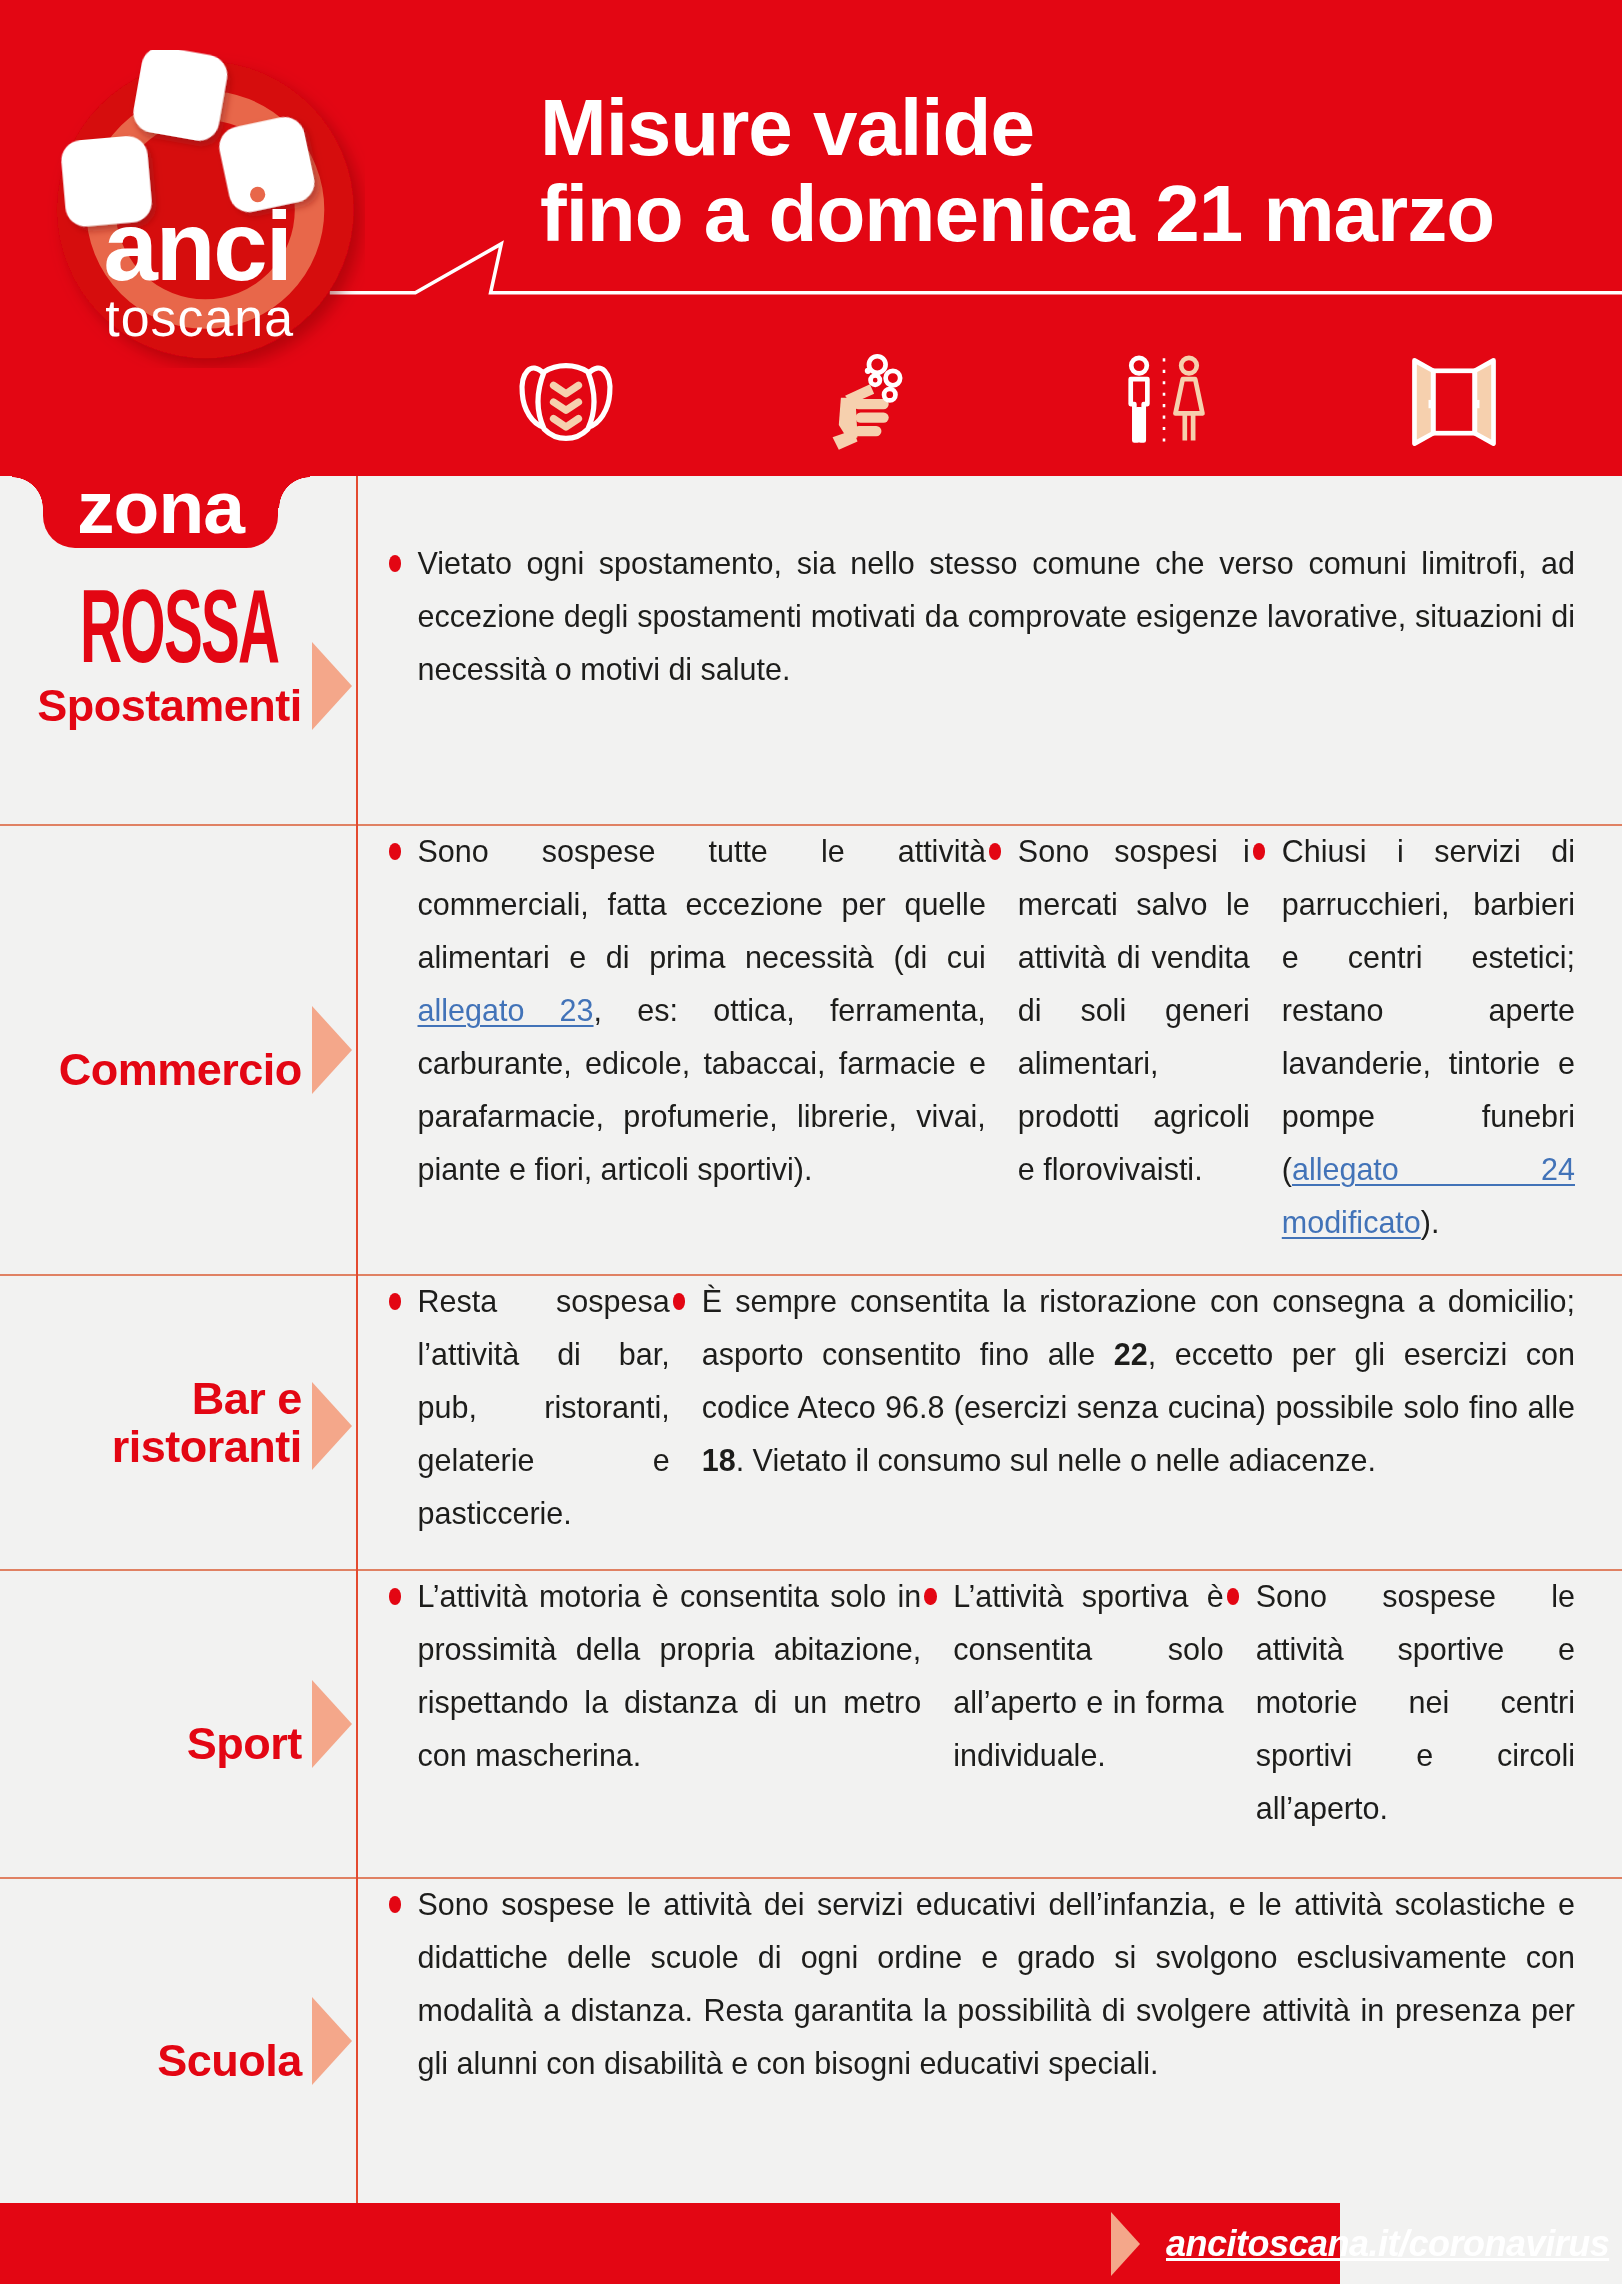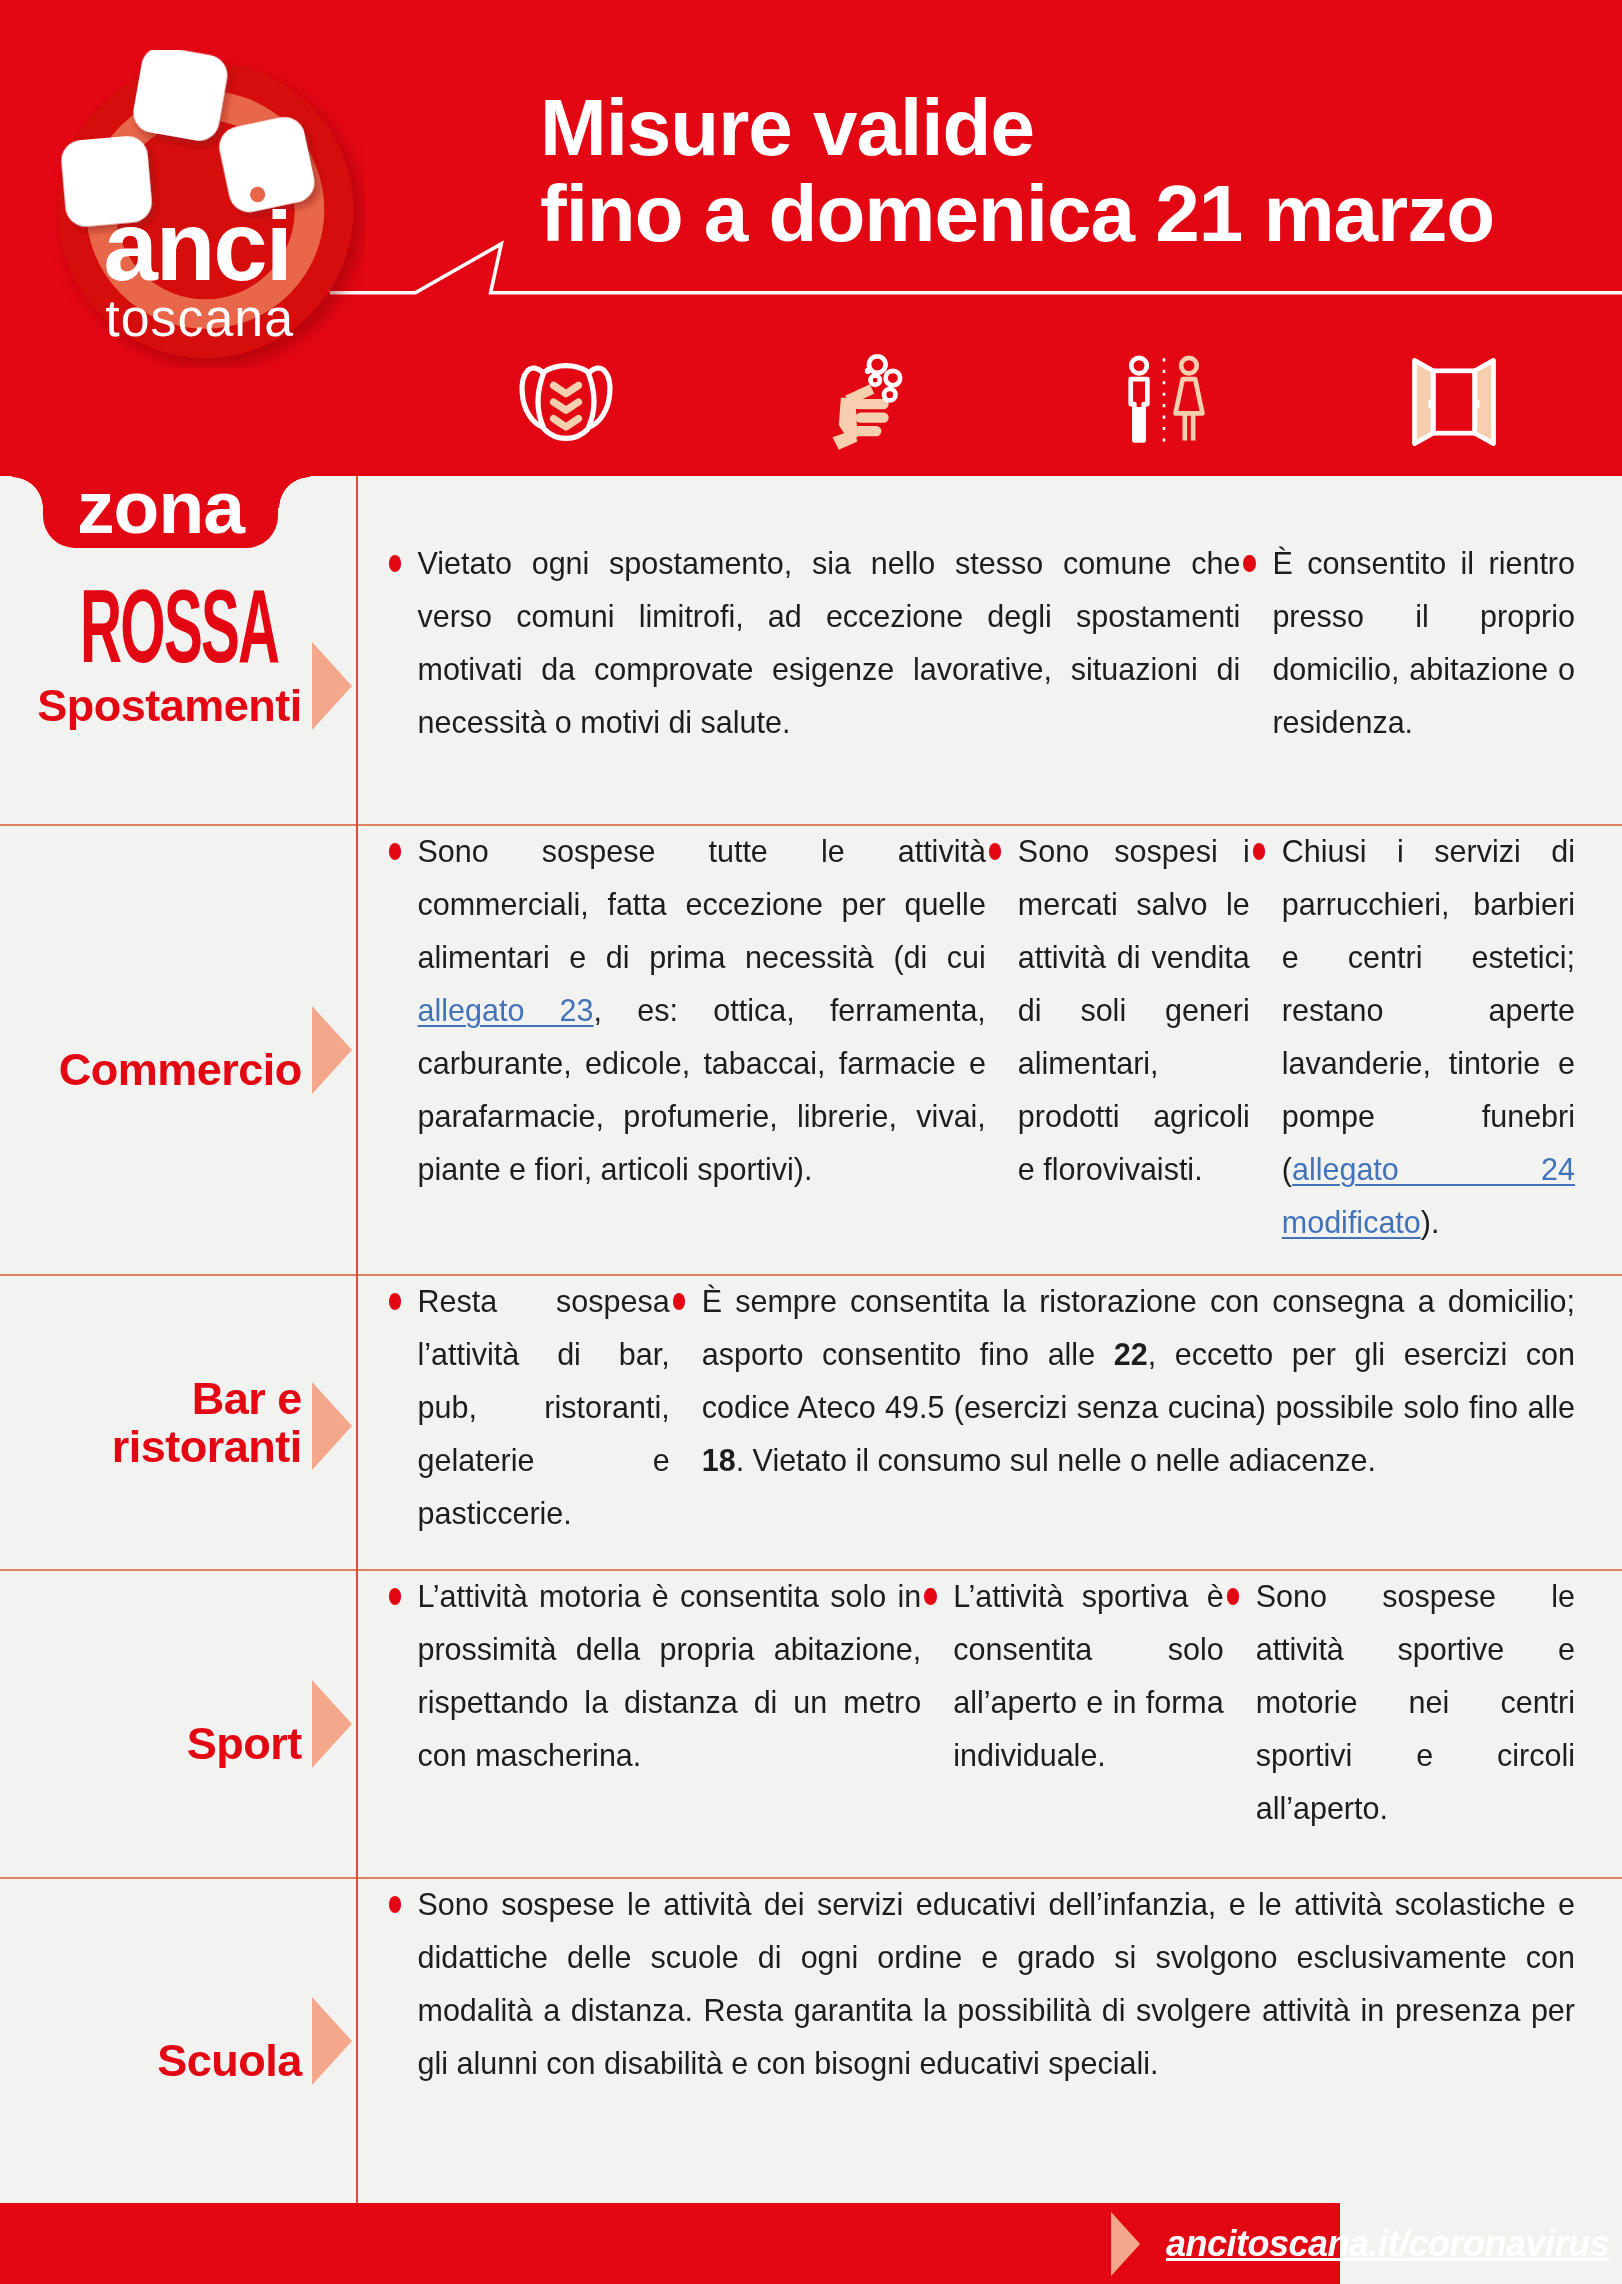--- a/index.html
+++ b/index.html
@@ -159,24 +159,20 @@
               <div>Spostamenti</div>
             </div>
             <div class="arrow"></div>
           </div>
         </div>
         <div class="bullets">
           <div class="bullet">
             <span class="dot"></span>
             <p class="btext"><span>Vietato ogni spostamento, sia nello stesso comune che verso comuni limitrofi, ad eccezione degli spostamenti motivati da comprovate esigenze lavorative, situazioni di necessità o motivi di salute.</span></p>
           </div>
-          <div class="bullet">
-            <span class="dot"></span>
-            <p class="btext"><span>È consentito il rientro presso il proprio domicilio, abitazione o residenza.</span></p>
-          </div>
         </div>
       </section>
       <section class="section">
         <div class="label-area">
           <div class="label-box">
             <div class="label">
               <div>Commercio</div>
             </div>
             <div class="arrow"></div>
           </div>
@@ -206,21 +202,21 @@
             <div class="arrow"></div>
           </div>
         </div>
         <div class="bullets">
           <div class="bullet">
             <span class="dot"></span>
             <p class="btext"><span>Resta sospesa l’attività di bar, pub, ristoranti, gelaterie e pasticcerie.</span></p>
           </div>
           <div class="bullet">
             <span class="dot"></span>
-            <p class="btext"><span>È sempre consentita la ristorazione con consegna a domicilio; asporto consentito fino alle </span><span style="font-weight: bold;">22</span><span>, eccetto per gli esercizi con codice Ateco 49.5 (esercizi senza cucina) possibile solo fino alle </span><span style="font-weight: bold;">18</span><span>. Vietato il consumo sul nelle o nelle adiacenze.</span></p>
+            <p class="btext"><span>È sempre consentita la ristorazione con consegna a domicilio; asporto consentito fino alle </span><span style="font-weight: bold;">22</span><span>, eccetto per gli esercizi con codice Ateco 96.8 (esercizi senza cucina) possibile solo fino alle </span><span style="font-weight: bold;">18</span><span>. Vietato il consumo sul nelle o nelle adiacenze.</span></p>
           </div>
         </div>
       </section>
       <section class="section">
         <div class="label-area">
           <div class="label-box">
             <div class="label">
               <div>Sport</div>
             </div>
             <div class="arrow"></div>

